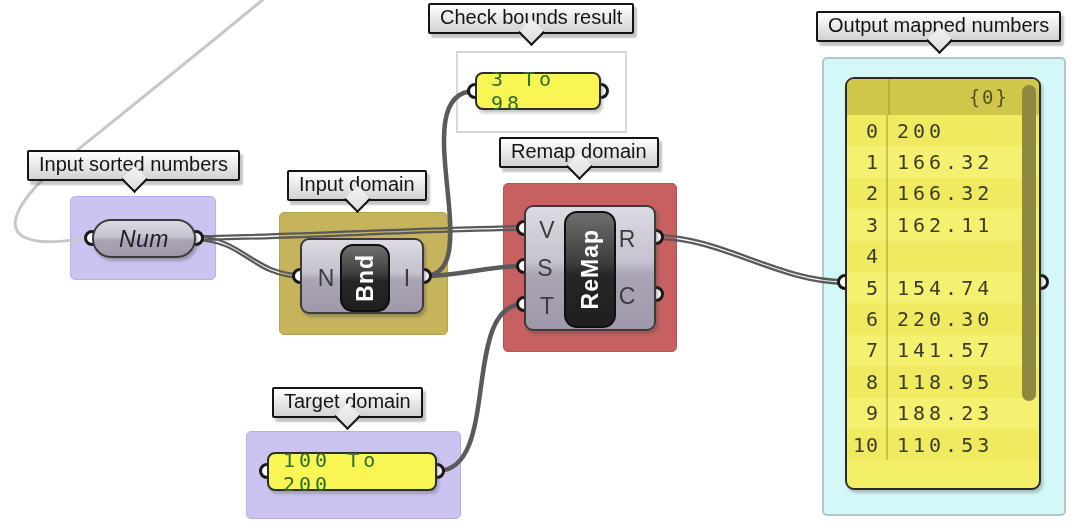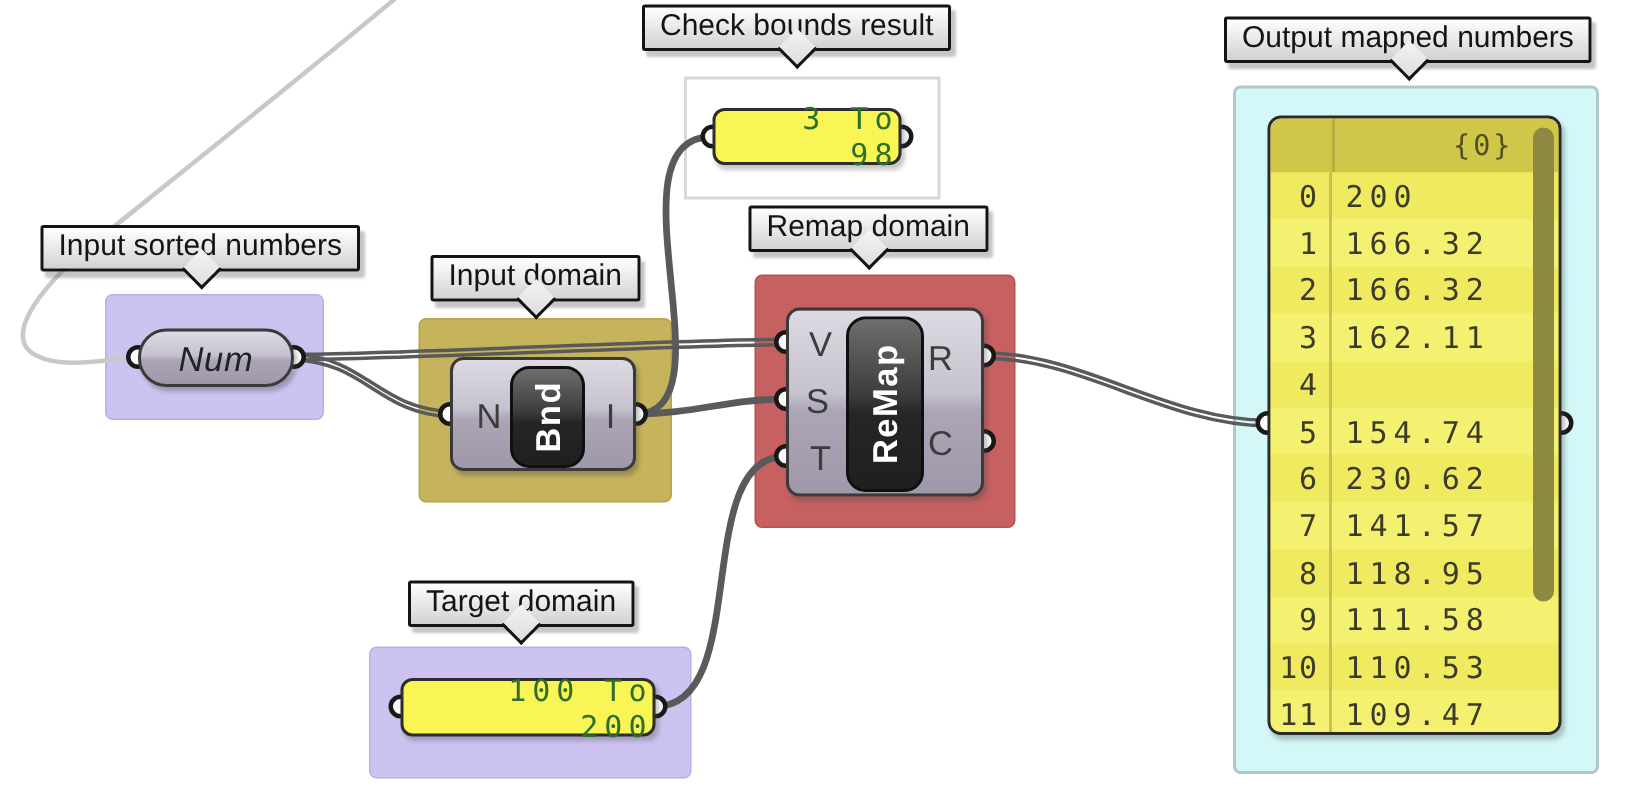--- a/index.html
+++ b/index.html
@@ -33,21 +33,21 @@
   .badge{position:absolute;border:2.4px solid #0f0f0f;border-radius:13px;
     background:linear-gradient(#6e6e6e 0%,#3c3c3c 45%,#262626 55%,#1f1f1f 100%);
     display:flex;align-items:center;justify-content:center;}
   .badge span{writing-mode:vertical-rl;transform:rotate(180deg);
     color:#fff;font-weight:bold;font-size:23px;letter-spacing:1px;}
   
   .ypanel{position:absolute;z-index:4;box-sizing:border-box;
     background:var(--panel-yellow,#F9F554);border:2.6px solid #2d2d2d;border-radius:8px;
     display:flex;align-items:center;box-shadow:2px 3px 3px rgba(70,70,70,.3);
     font-family:"DejaVu Sans Mono",monospace;font-size:20px;letter-spacing:4px;
-    color:var(--domain-text,#2d6e2d);padding-left:14px;text-align:right;}
+    color:var(--domain-text,#2d6e2d);padding-left:14px;}
   .pframe{position:absolute;z-index:1;background:#fff;border:2px solid #d8d8d8;}
   
   .list-panel{position:absolute;z-index:4;box-sizing:border-box;
     background:#F2EE67;border:2.6px solid #2a2a2a;border-radius:9px;overflow:hidden;
     font-family:"DejaVu Sans Mono",monospace;box-shadow:2px 3px 3px rgba(70,70,70,.3);}
   .list-header{height:36px;background:var(--panel-header,#D0C74A);display:flex;align-items:center;}
   .list-header .spacer{width:41px;height:100%;border-right:2px solid rgba(150,140,50,.45);flex:none;}
   .list-header .path{flex:1;text-align:right;padding-right:30px;
     font-size:19px;color:#52501f;letter-spacing:2px;}
   .rows{position:relative;}
@@ -172,42 +172,38 @@
       </div>
         <div class="row even">
         <div class="idx">4</div>
       </div>
         <div class="row odd">
         <div class="idx">5</div>
         <div class="val">154.74</div>
       </div>
         <div class="row even">
         <div class="idx">6</div>
-        <div class="val">230.62</div>
+        <div class="val">220.30</div>
       </div>
         <div class="row odd">
         <div class="idx">7</div>
         <div class="val">141.57</div>
       </div>
         <div class="row even">
         <div class="idx">8</div>
         <div class="val">118.95</div>
       </div>
         <div class="row odd">
         <div class="idx">9</div>
-        <div class="val">111.58</div>
+        <div class="val">188.23</div>
       </div>
         <div class="row even">
         <div class="idx">10</div>
         <div class="val">110.53</div>
       </div>
-        <div class="row odd">
-        <div class="idx">11</div>
-        <div class="val">109.47</div>
-      </div>
       </div>
     <div class="scrollbar"></div>
   </div>
 
   <div class="callout" style="left:27px;top:150px">
     <span>Input sorted numbers</span>
     <div class="tail"></div>
   </div>
   <div class="callout" style="left:428px;top:3px">
     <span>Check bounds result</span>

